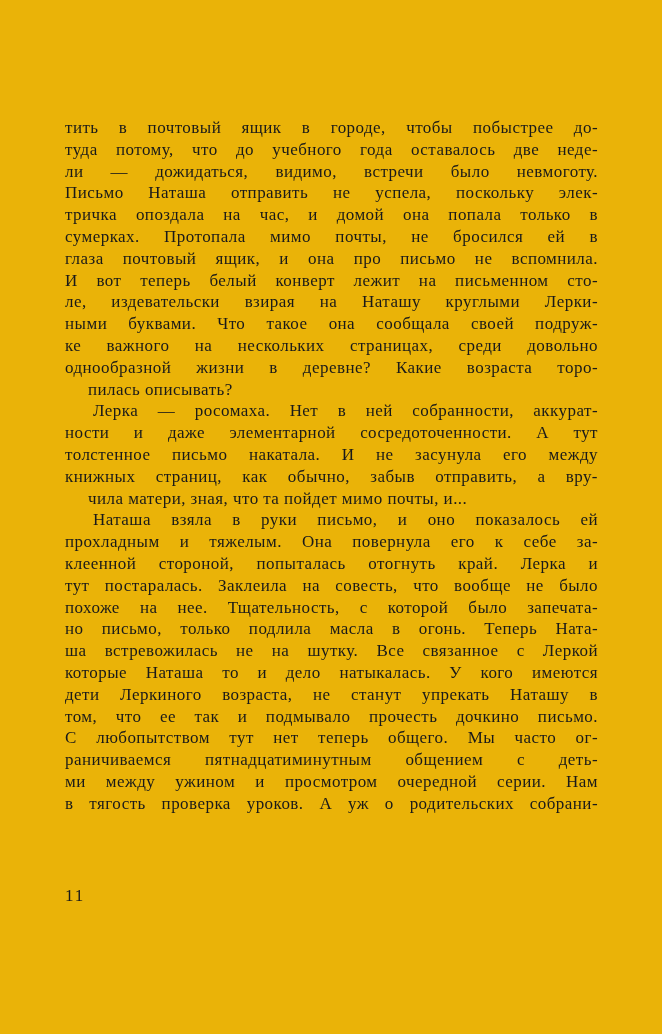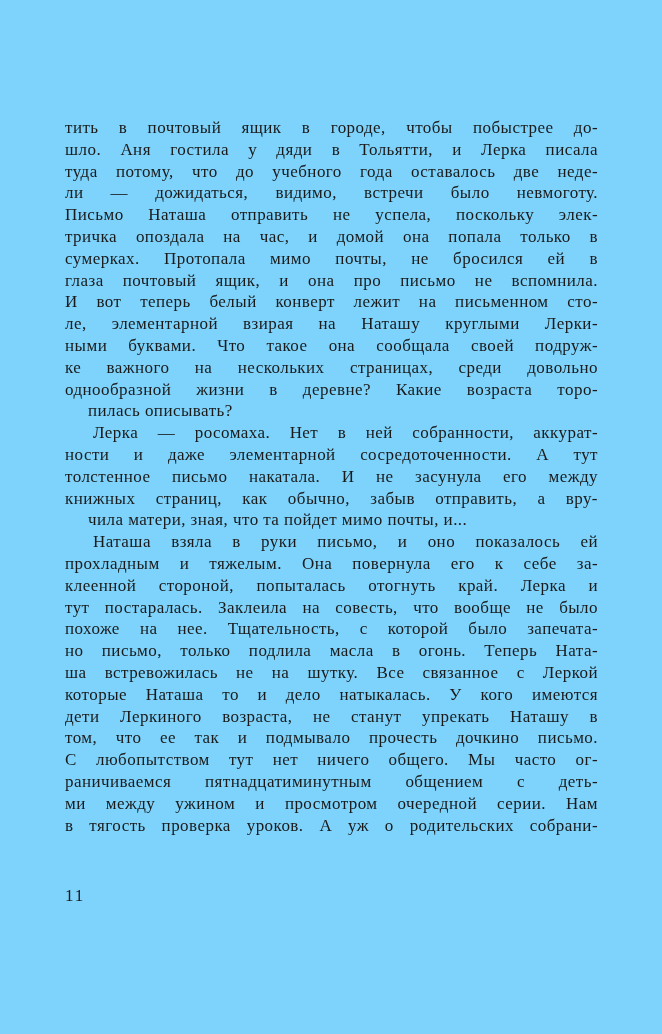--- a/index.html
+++ b/index.html
@@ -4,21 +4,21 @@
 <style>
   html, body {
     margin: 0;
     padding: 0;
     background: #ffffff;
   }
   .page {
     position: relative;
     width: 662px;
     height: 1034px;
-    background: #7dd3fc;
+    background: #eab308;
     overflow: hidden;
     font-family: "Liberation Serif", serif;
     color: #1a1a1a;
   }
   .text-block {
     position: absolute;
     left: 65px;
     top: 117px;
     width: 533px;
     font-size: 17px;
@@ -50,29 +50,28 @@
     color: #1a1a1a;
   }
 </style>
 </head>
 <body>
 
 <div class="page">
   <div class="text-block">
       <div class="paragraph">
         <div class="line">тить в почтовый ящик в городе, чтобы побыстрее до-</div>
-        <div class="line">шло. Аня гостила у дяди в Тольятти, и Лерка писала</div>
         <div class="line">туда потому, что до учебного года оставалось две неде-</div>
         <div class="line">ли — дожидаться, видимо, встречи было невмоготу.</div>
         <div class="line">Письмо Наташа отправить не успела, поскольку элек-</div>
         <div class="line">тричка опоздала на час, и домой она попала только в</div>
         <div class="line">сумерках. Протопала мимо почты, не бросился ей в</div>
         <div class="line">глаза почтовый ящик, и она про письмо не вспомнила.</div>
         <div class="line">И вот теперь белый конверт лежит на письменном сто-</div>
-        <div class="line">ле, элементарной взирая на Наташу круглыми Лерки-</div>
+        <div class="line">ле, издевательски взирая на Наташу круглыми Лерки-</div>
         <div class="line">ными буквами. Что такое она сообщала своей подруж-</div>
         <div class="line">ке важного на нескольких страницах, среди довольно</div>
         <div class="line">однообразной жизни в деревне? Какие возраста торо-</div>
         <div class="line flush">пилась описывать?</div>
       </div>
       <div class="paragraph">
         <div class="line indent">Лерка — росомаха. Нет в ней собранности, аккурат-</div>
         <div class="line">ности и даже элементарной сосредоточенности. А тут</div>
         <div class="line">толстенное письмо накатала. И не засунула его между</div>
         <div class="line">книжных страниц, как обычно, забыв отправить, а вру-</div>
@@ -82,20 +81,20 @@
         <div class="line indent">Наташа взяла в руки письмо, и оно показалось ей</div>
         <div class="line">прохладным и тяжелым. Она повернула его к себе за-</div>
         <div class="line">клеенной стороной, попыталась отогнуть край. Лерка и</div>
         <div class="line">тут постаралась. Заклеила на совесть, что вообще не было</div>
         <div class="line">похоже на нее. Тщательность, с которой было запечата-</div>
         <div class="line">но письмо, только подлила масла в огонь. Теперь Ната-</div>
         <div class="line">ша встревожилась не на шутку. Все связанное с Леркой</div>
         <div class="line">которые Наташа то и дело натыкалась. У кого имеются</div>
         <div class="line">дети Леркиного возраста, не станут упрекать Наташу в</div>
         <div class="line">том, что ее так и подмывало прочесть дочкино письмо.</div>
-        <div class="line">С любопытством тут нет ничего общего. Мы часто ог-</div>
+        <div class="line">С любопытством тут нет теперь общего. Мы часто ог-</div>
         <div class="line">раничиваемся пятнадцатиминутным общением с деть-</div>
         <div class="line">ми между ужином и просмотром очередной серии. Нам</div>
         <div class="line">в тягость проверка уроков. А уж о родительских собрани-</div>
       </div>
     </div>
   <div class="page-number">11</div>
 </div>
 
 </body></html>

